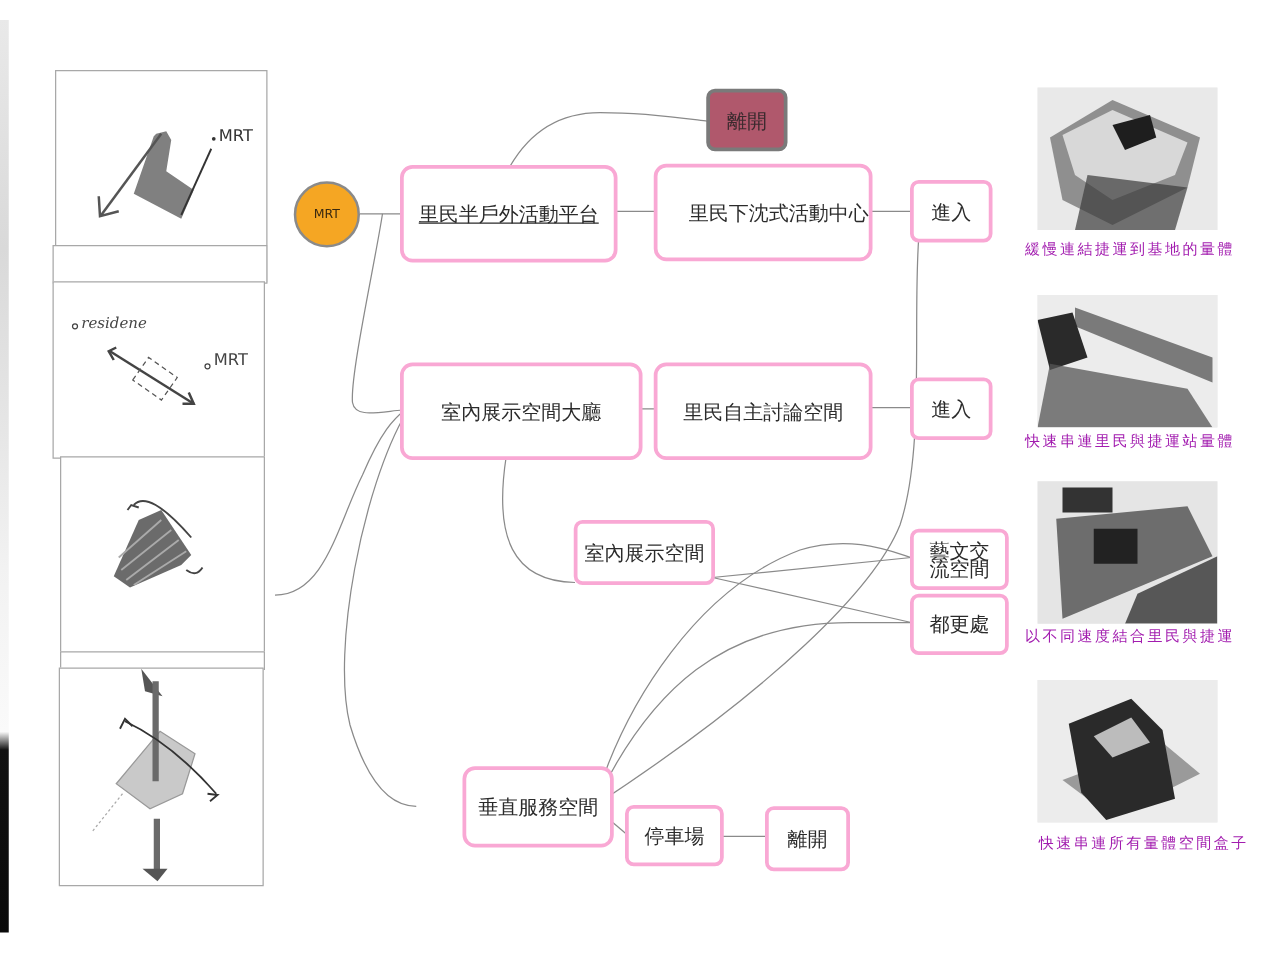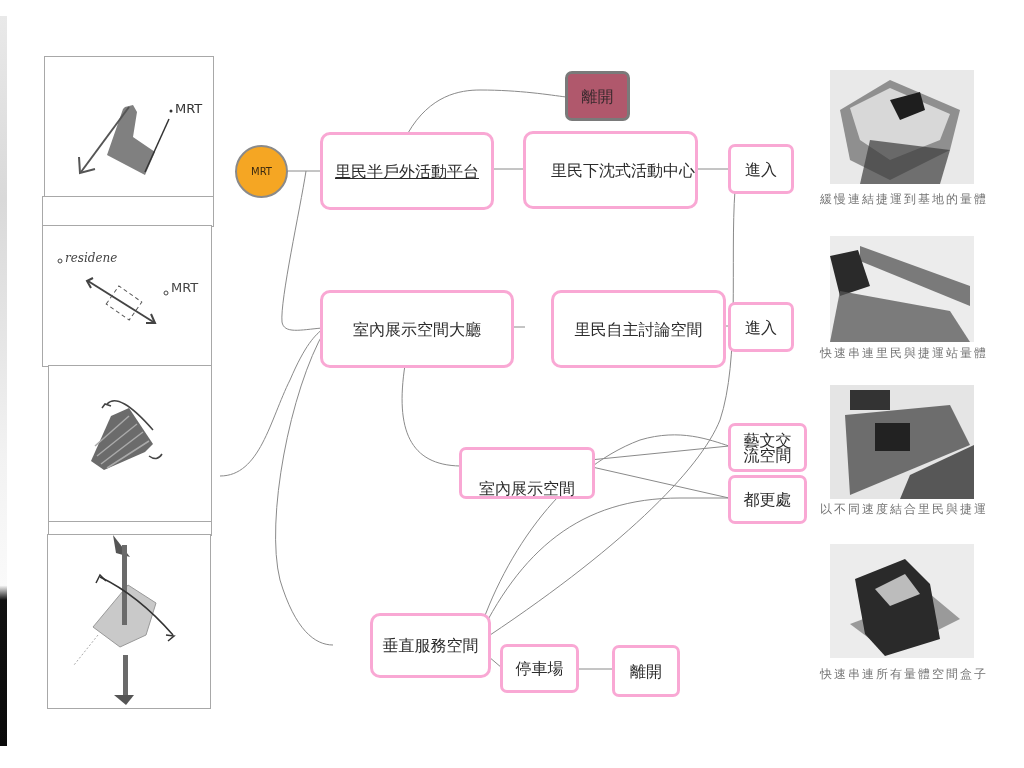--- a/index.html
+++ b/index.html
@@ -11,21 +11,21 @@
   .band { position:absolute; border:1px solid #a8a8a8; background:#fff; }
   #links { position:absolute; left:0; top:0; width:1024px; height:768px; }
   .node { position:absolute; box-sizing:border-box; border:3px solid #f9a8d4; border-radius:10px; background:#fff;
     display:flex; align-items:center; justify-content:center; text-align:center; color:#2b2b2b; font-size:16px; line-height:15px; white-space:pre-line; }
   .node.small { border-radius:7px; }
   .node.exit-top { background:#b0586c; border-color:#7a7a7a; color:#3a2a2e; border-radius:7px; }
   .mrt { position:absolute; left:235px; top:145px; width:53px; height:53px; border-radius:50%; background:#f5a623; border:2px solid #8a8a8a; box-sizing:border-box;
     display:flex; align-items:center; justify-content:center; font-size:10px; color:#3b2a10; }
   .photo { position:absolute; width:144px; height:114px; overflow:hidden; background:#e8e8e8; }
   .photo svg { width:100%; height:100%; display:block; }
-  .caption { position:absolute; width:190px; font-size:12px; letter-spacing:2px; color:#737373; }
+  .caption { position:absolute; width:190px; font-size:12px; letter-spacing:2px; color:#a21caf; }
 </style>
 </head>
 <body>
 
 <div class="leftstrip"></div>
 
 <div class="sketch" style="left:44px;top:56px;width:168px;height:168px;">
   <svg viewBox="0 0 168 168">
     <polygon points="80,50 88,48 92,55 88,80 110,95 100,118 62,98 78,52" fill="#6a6a6a" opacity="0.85"></polygon>
     <line x1="84" y1="50" x2="36" y2="115" stroke="#555" stroke-width="2"></line>
@@ -102,24 +102,24 @@
 <div class="mrt">
     <span>MRT</span>
   </div>
 
 <div class="node" style="left:320px;top:132px;width:174px;height:78px;text-decoration:underline;"><span>里民半戶外活動平台</span></div>
 <div class="node exit-top" style="left:565px;top:71px;width:65px;height:50px;"><span>離開</span></div>
 <div class="node" style="left:523px;top:131px;width:175px;height:78px;justify-content:flex-end;"><span>里民下沈式活動中心</span></div>
 <div class="node small" style="left:728px;top:144px;width:66px;height:50px;"><span>進入</span></div>
 
 <div class="node" style="left:320px;top:290px;width:194px;height:78px;"><span>室內展示空間大廳</span></div>
-<div class="node" style="left:523px;top:290px;width:175px;height:78px;margin-left:28px;"><span>里民自主討論空間</span></div>
+<div class="node" style="left:523px;top:290px;width:175px;height:78px;"><span>里民自主討論空間</span></div>
 <div class="node small" style="left:728px;top:302px;width:66px;height:50px;"><span>進入</span></div>
 
-<div class="node small" style="left:459px;top:447px;width:136px;height:52px;align-items:flex-end;"><span>室內展示空間</span></div>
+<div class="node small" style="left:459px;top:416px;width:113px;height:52px;"><span>室內展示空間</span></div>
 <div class="node small" style="left:728px;top:423px;width:79px;height:49px;"><span>藝文交
 流空間</span></div>
 <div class="node small" style="left:728px;top:475px;width:79px;height:49px;"><span>都更處</span></div>
 
 <div class="node" style="left:330px;top:613px;width:121px;height:65px;margin-left:40px;"><span>垂直服務空間</span></div>
 <div class="node small" style="left:500px;top:644px;width:79px;height:49px;"><span>停車場</span></div>
 <div class="node small" style="left:612px;top:645px;width:68px;height:52px;"><span>離開</span></div>
 
 <div class="photo" style="left:830px;top:70px;">
   <svg viewBox="0 0 144 114">
@@ -154,13 +154,13 @@
 <div class="caption" style="left:820px;top:501px;">以不同速度結合里民與捷運</div>
 
 <div class="photo" style="left:830px;top:544px;">
   <svg viewBox="0 0 144 114">
       <rect width="144" height="114" fill="#ececec"></rect>
     <polygon points="20,80 100,50 130,75 60,110" fill="#9a9a9a"></polygon>
     <polygon points="25,35 75,15 100,40 110,95 55,112 35,90" fill="#2a2a2a"></polygon>
     <polygon points="45,45 75,30 90,50 60,62" fill="#bcbcbc"></polygon>
     </svg>
 </div>
-<div class="caption" style="left:820px;top:666px;">快速串連所有量體空間盒子</div>
+<div class="caption" style="left:820px;top:666px;text-align:center;">快速串連所有量體空間盒子</div>
 
 </body></html>

